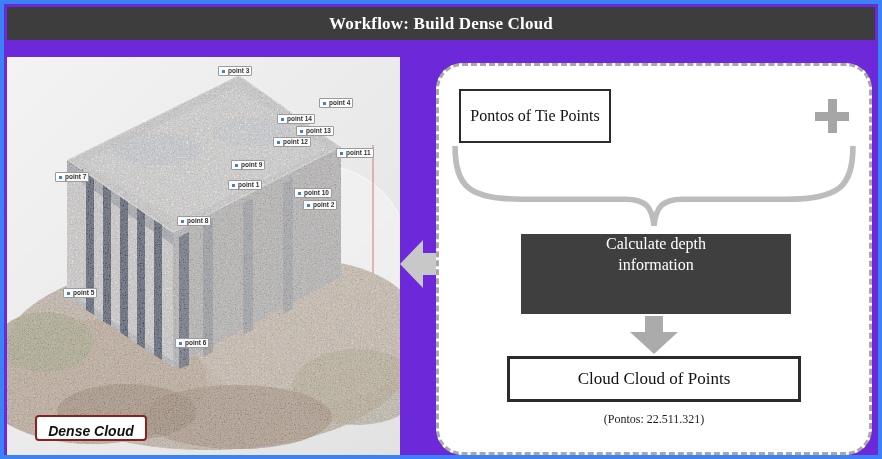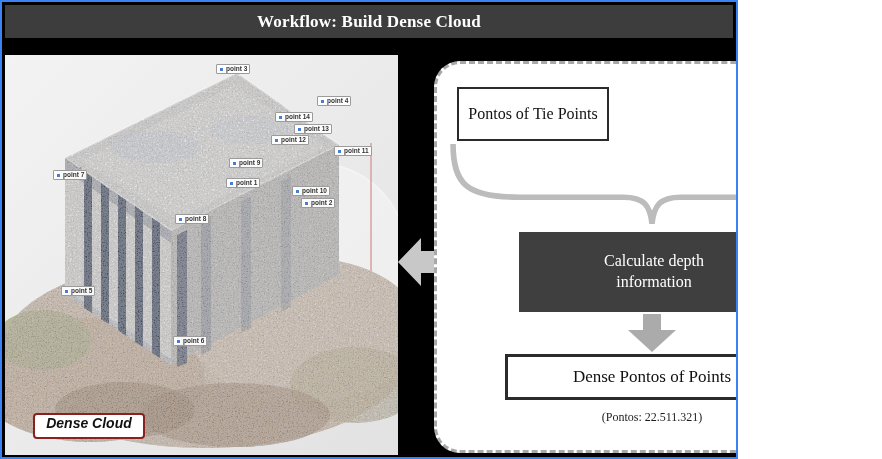--- a/index.html
+++ b/index.html
@@ -3,23 +3,23 @@
 <meta charset="utf-8">
 <style>
   * { box-sizing: border-box; margin: 0; padding: 0; }
   body {
     width: 882px; height: 459px;
     font-family: "Liberation Serif", serif;
     background: #fff;
   }
   .frame {
     position: relative;
-    width: 738px; height: 459px;
-    border: 2px solid #3b82f6;
-    background: #000000;
+    width: 882px; height: 459px;
+    border: 4px solid #3b82f6;
+    background: #6d28d9;
     overflow: hidden;
   }
   
   .title-bar {
     position: absolute; left: 3px; top: 3px; right: 3px; height: 33px;
     background: #3d3d3d;
     display: flex; align-items: center; justify-content: center;
   }
   .title-bar span {
     color: #fff; font-weight: bold; font-size: 17px; letter-spacing: .2px;
@@ -43,21 +43,21 @@
   }
   .pt-flag {
     display: inline-block; width: 5px; height: 5px;
     background: #4a7bd0; border: 1px solid #fff; flex: 0 0 auto;
   }
   .dense-caption {
     position: absolute; left: 28px; top: 358px;
     width: 112px; height: 26px;
     background: #fff;
     border: 2px solid #8b2020; border-radius: 4px;
-    display: flex; align-items: flex-start; justify-content: center;
+    display: flex; align-items: flex-end; justify-content: center;
     font-family: "Liberation Sans", sans-serif;
     font-style: italic; font-weight: bold; font-size: 14px; color: #111;
     z-index: 4;
   }
   
   .left-arrow { position: absolute; left: 396px; top: 232px; width: 40px; height: 56px; }
   
   .flow-panel {
     position: absolute; left: 432px; top: 59px; width: 436px; height: 392px;
     border: 3px dashed #a8a8a8; border-radius: 26px;
@@ -78,21 +78,21 @@
   .plus::before {
     content: ""; position: absolute; left: 0; top: 13px; width: 34px; height: 9px; background: #a6a6a6;
   }
   .plus::after {
     content: ""; position: absolute; left: 13px; top: 0; width: 9px; height: 34px; background: #a6a6a6;
   }
   .brace { position: absolute; left: 12px; top: 80px; width: 406px; height: 88px; }
   .dark-box {
     position: absolute; left: 82px; top: 168px; width: 270px; height: 80px;
     background: #3f3f3f;
-    display: flex; align-items: center; justify-content: center;
+    display: flex; justify-content: center;
     text-align: center; color: #fff; font-size: 16px; line-height: 1.3;
   }
   .dark-box span { display: inline-block; width: 150px; }
   .down-arrow { position: absolute; left: 50%; transform: translateX(-50%); top: 250px; width: 48px; height: 38px; }
   .dense-box {
     position: absolute; left: 68px; top: 290px; width: 294px; height: 46px;
     border: 3px solid #2b2b2b; background: #fff;
     display: flex; align-items: center; justify-content: center;
     font-size: 17px; color: #111;
   }
@@ -265,19 +265,19 @@
     <div class="dark-box">
       <span>Calculate depth information</span>
     </div>
 
     <svg class="down-arrow" viewBox="0 0 48 38">
       <rect x="15" y="0" width="18" height="17" fill="#ababab"></rect>
       <polygon points="0,16 48,16 24,38" fill="#ababab"></polygon>
     </svg>
 
     <div class="dense-box">
-      <span>Dense Pontos of Points</span>
+      <span>Cloud Cloud of Points</span>
     </div>
 
     <div class="pontos">(Pontos: 22.511.321)</div>
 
   </div>
 </div>
 
 </body></html>

